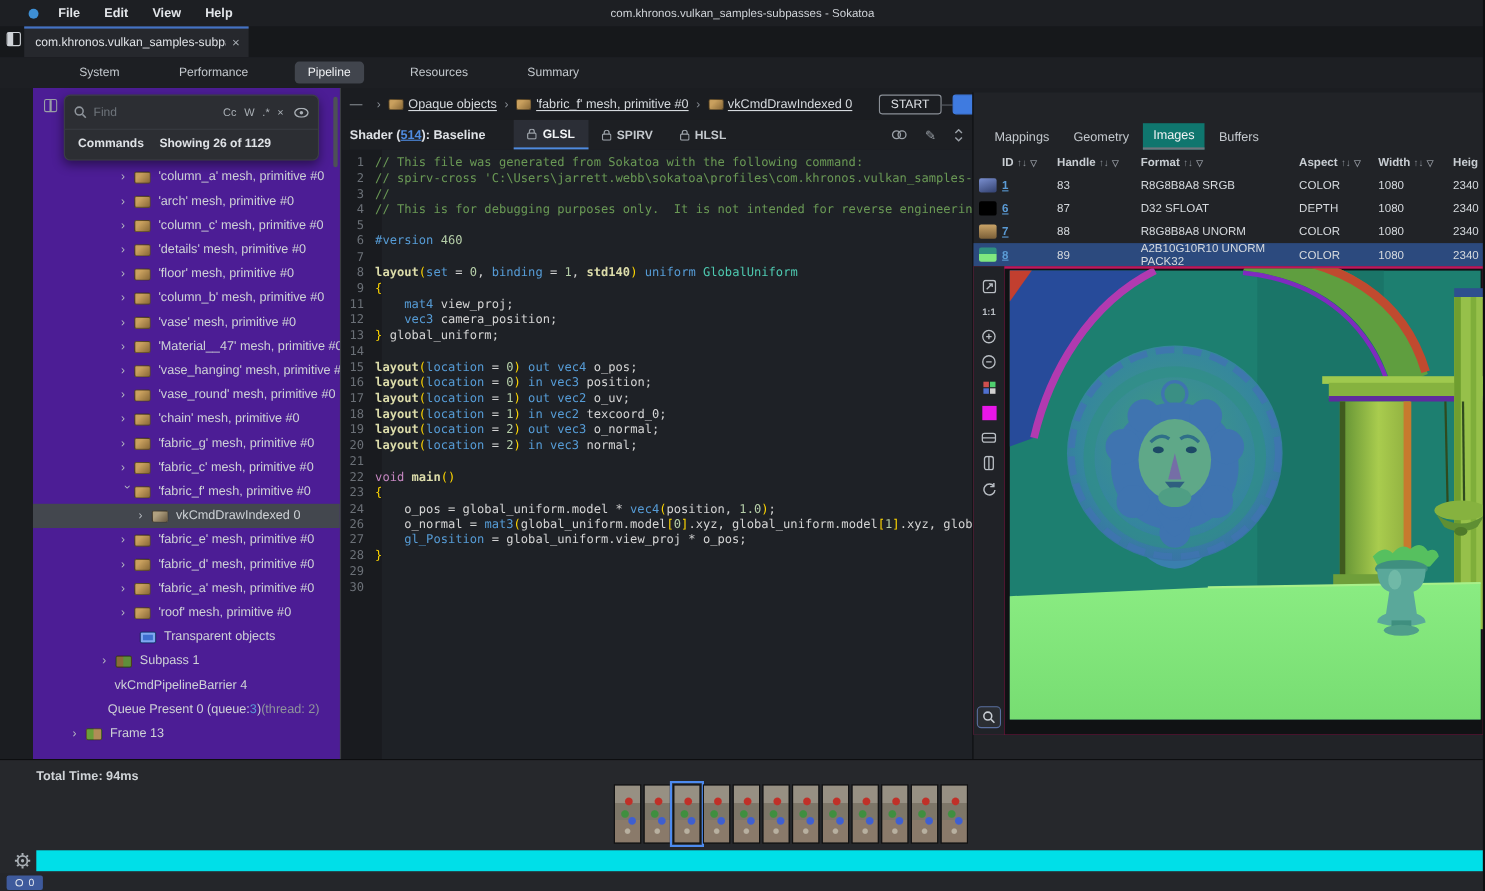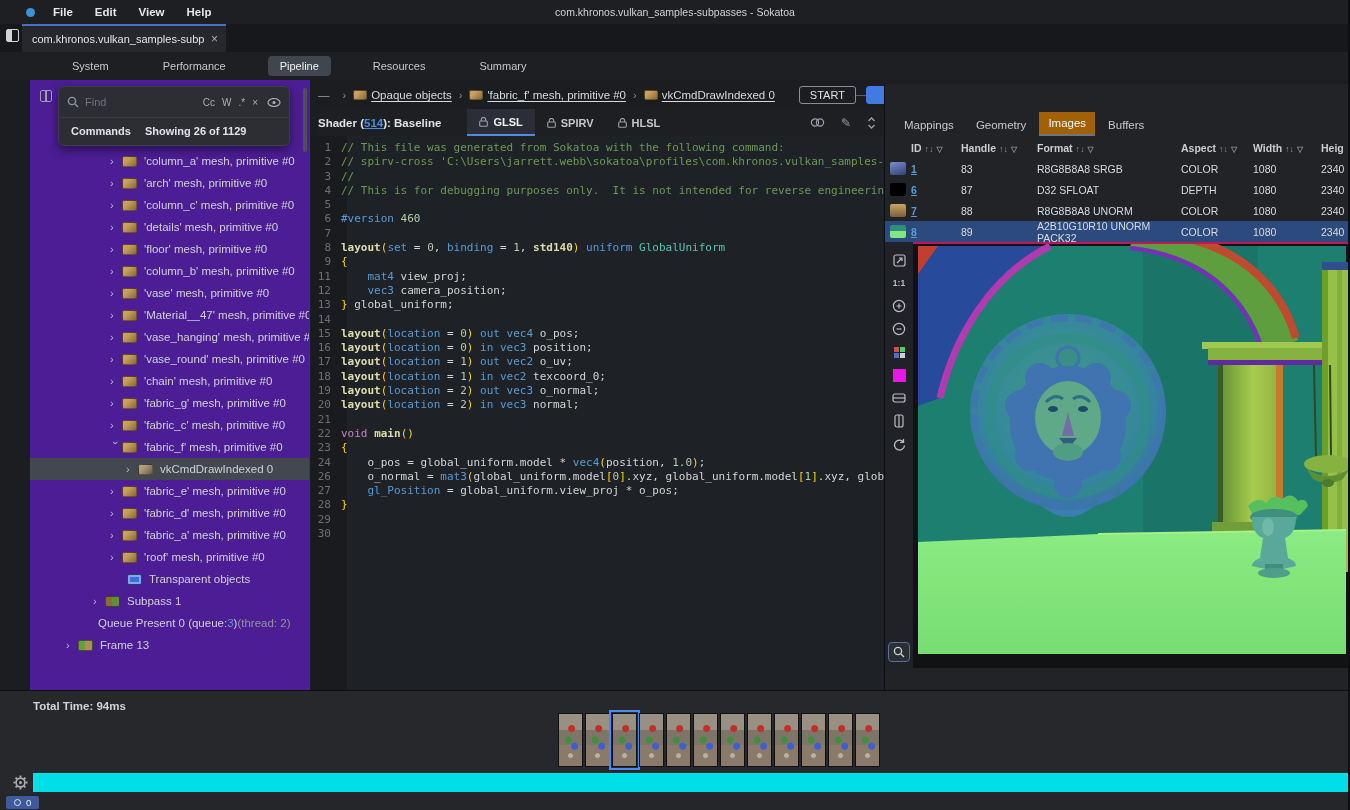--- a/index.html
+++ b/index.html
@@ -82,21 +82,21 @@
   .cnum { width:30px; text-align:right; padding-right:10px; color:#6b7077; flex:0 0 30px; }
   .ctext { flex:1; overflow:hidden; }
   .tk-c { color:#6a9955; } .tk-k { color:#569cd6; } .tk-f { color:#dcdcaa; font-weight:bold; }
   .tk-n { color:#b5cea8; } .tk-t { color:#4ec9b0; } .tk-p { color:#d4d4d4; }
   .tk-b { color:#ffd700; } .tk-m { color:#c586c0; }
 
   
   .rpanel { position:absolute; left:884px; top:84px; width:466px; height:606px; background:#212327; border-left:1px solid #0d0e10; }
   .rp-tabs { position:absolute; left:0; top:25px; width:100%; height:27px; display:flex; align-items:flex-end; gap:4px; padding-left:10px; }
   .rptab { font-size:11.5px; color:#c3c8cd; padding:5px 9px; }
-  .rptab.active { color:#f0f2f4; border-bottom:2px solid #6f757d; background:#a16207; }
+  .rptab.active { color:#f0f2f4; border-bottom:2px solid #6f757d; background:#0f766e; }
   .rp-table { position:absolute; left:0; top:53px; width:466px; }
   .rt-head { display:flex; align-items:center; height:21px; font-size:10.5px; font-weight:bold; color:#c8cdd2; }
   .rt-row { display:flex; align-items:center; height:21px; font-size:10.5px; color:#d6dade; }
   .rt-row.selected { background:#2c4a7e; }
   .col-thumb { flex:0 0 26px; display:flex; justify-content:center; }
   .col-id { flex:0 0 50px; } .col-handle { flex:0 0 76px; } .col-format { flex:0 0 144px; }
   .col-aspect { flex:0 0 72px; } .col-width { flex:0 0 68px; } .col-height { flex:1; }
   .sorticon { font-size:9px; color:#8a8f96; margin-left:3px; }
   .funnel { font-size:8px; color:#8a8f96; margin-left:3px; }
   .idlink { color:#5b9bd5; text-decoration:underline; font-weight:bold; }
@@ -290,20 +290,23 @@
           <span>'roof' mesh, primitive #0</span>
         </div>
         <div class="tree-row" style="padding-left: 97px;">
           <span class="ticon transparent"></span>
           <span>Transparent objects</span>
         </div>
         <div class="tree-row" style="padding-left: 63px;">
           <span class="tchev">›</span>
           <span class="ticon subpass"></span>
           <span>Subpass 1</span>
+        </div>
+        <div class="tree-row" style="padding-left: 74px;">
+          <span>vkCmdPipelineBarrier 4</span>
         </div>
         <div class="tree-row" style="padding-left: 68px;">
           <span>Queue Present 0 (queue: </span>
           <span class="link">3</span>
           <span>)</span>
           <span class="dim"> (thread: 2)</span>
         </div>
         <div class="tree-row" style="padding-left: 36px;">
           <span class="tchev">›</span>
           <span class="ticon frame"></span>

